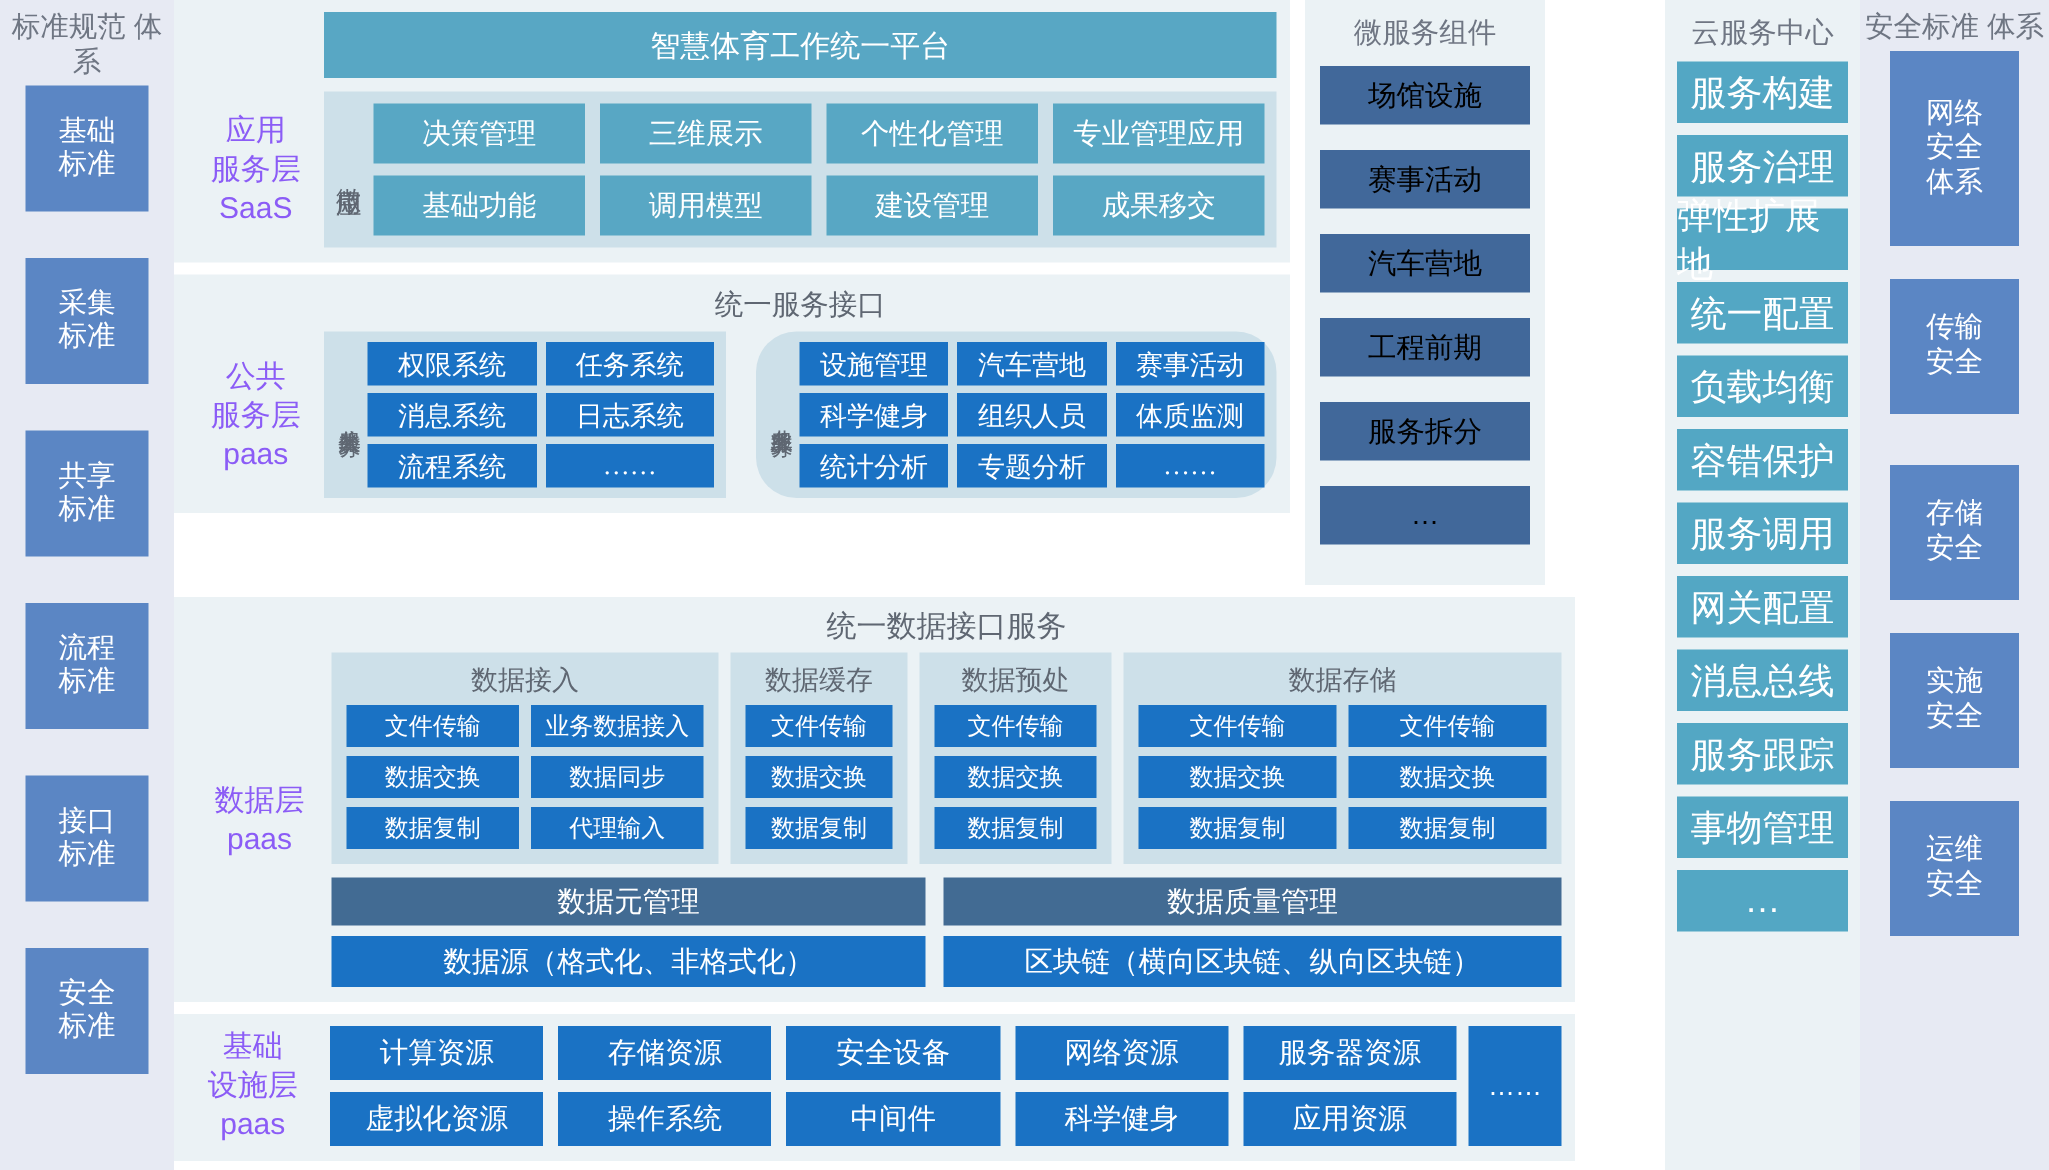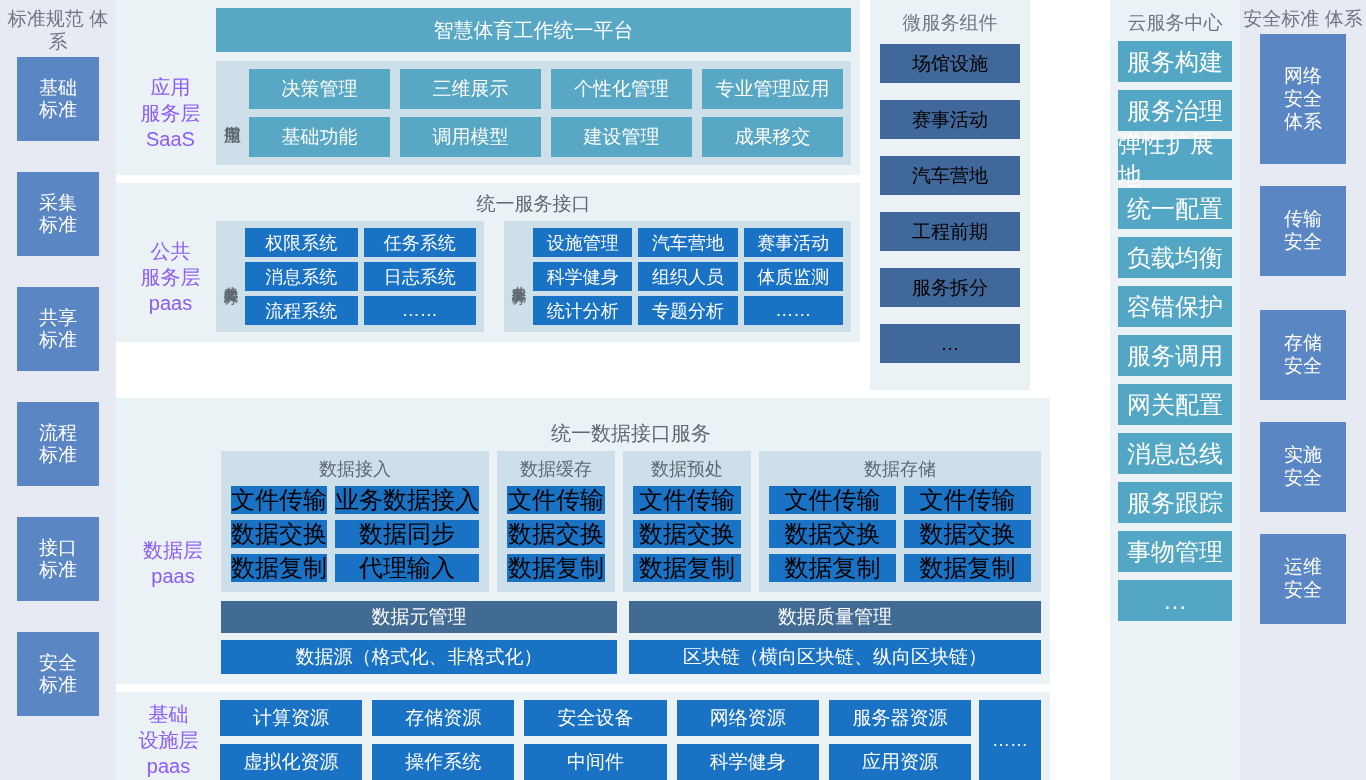--- a/index.html
+++ b/index.html
@@ -69,21 +69,21 @@
     flex: 1 1 auto; display: grid; grid-template-columns: repeat(4, 1fr);
     gap: 8px 10px;
   }
   .app-chip {
     background: #58a7c4; color: #fff; font-size: 19px; height: 40px;
     display: flex; align-items: center; justify-content: center;
   }
 
   
   .pub-sec { width: 744px; padding: 6px 9px 10px; }
-  .pub-groups { display: flex; gap: 20px; flex: 1 1 auto; }
+  .pub-groups { display: flex; gap: 20px; flex: 1 1 auto; font-family: Liberation Serif, serif; }
   .pub-group {
     background: #cde0e9; display: flex; align-items: stretch;
     padding: 7px 8px; gap: 6px; flex: 1 1 auto;
   }
   .pub-grid { display: grid; gap: 5px 6px; flex: 1 1 auto; }
   .pub-grid.g2 { grid-template-columns: repeat(2, 1fr); }
   .pub-grid.g3 { grid-template-columns: repeat(3, 1fr); }
   .pub-chip {
     background: #1a72c4; color: #fff; font-size: 18px; height: 29px;
     display: flex; align-items: center; justify-content: center;
@@ -94,37 +94,37 @@
     width: 160px; background: #ebf2f5; padding: 4px 10px 10px;
     display: flex; flex-direction: column; flex: 0 0 auto;
   }
   .ms-chip {
     background: #41689a; color: #000000; font-size: 19px; height: 39px;
     display: flex; align-items: center; justify-content: center;
     margin-bottom: 17px;
   }
 
   
-  .data-sec { width: 934px; padding: 20px 9px 10px; }
+  .data-sec { width: 934px; padding: 4px 9px 10px; }
   .data-bar {
     background: #ebf2f5; color: #5f6772; font-size: 20px;
     height: 30px; display: flex; align-items: center; justify-content: center;
   }
   .data-body { display: flex; align-items: stretch; }
   .data-groups { display: flex; gap: 8px; flex: 1 1 auto; }
   .data-group {
     background: #cde0e9; padding: 4px 10px 10px;
     display: flex; flex-direction: column;
   }
   .dg-title { color: #5f6772; font-size: 18px; text-align: center; padding: 2px 0 5px; }
   .dg-grid { display: grid; gap: 6px 8px; }
   .dg-grid.c1 { grid-template-columns: 1fr; }
   .dg-grid.c2 { grid-template-columns: 1fr 1fr; }
   .data-chip {
-    background: #1a72c4; color: #000000; font-size: 24px; height: 28px;
+    background: #1a72c4; color: #ffffff; font-size: 16px; height: 28px;
     display: flex; align-items: center; justify-content: center;
     white-space: nowrap;
   }
   .mgmt-row { display: flex; gap: 12px; margin-top: 9px; }
   .mgmt-cell {
     background: #426b93; color: #fff; font-size: 19px; height: 32px;
     display: flex; align-items: center; justify-content: center;
   }
   .src-row { display: flex; gap: 12px; margin-top: 7px; }
   .src-cell {
@@ -223,21 +223,21 @@
                   <div class="vlabel" style="font-size:15px;">公共类服务</div>
                   <div class="pub-grid g2">
                     <div class="pub-chip">权限系统</div>
                     <div class="pub-chip">任务系统</div>
                     <div class="pub-chip">消息系统</div>
                     <div class="pub-chip">日志系统</div>
                     <div class="pub-chip">流程系统</div>
                     <div class="pub-chip">……</div>
                   </div>
                 </div>
-                <div class="pub-group" style="flex:1 1 auto;">
+                <div class="pub-group" style="flex:1 1 auto;border-radius:27px;">
                   <div class="vlabel" style="font-size:15px;">业务类服务</div>
                   <div class="pub-grid g3">
                     <div class="pub-chip">设施管理</div>
                     <div class="pub-chip">汽车营地</div>
                     <div class="pub-chip">赛事活动</div>
                     <div class="pub-chip">科学健身</div>
                     <div class="pub-chip">组织人员</div>
                     <div class="pub-chip">体质监测</div>
                     <div class="pub-chip">统计分析</div>
                     <div class="pub-chip">专题分析</div>

